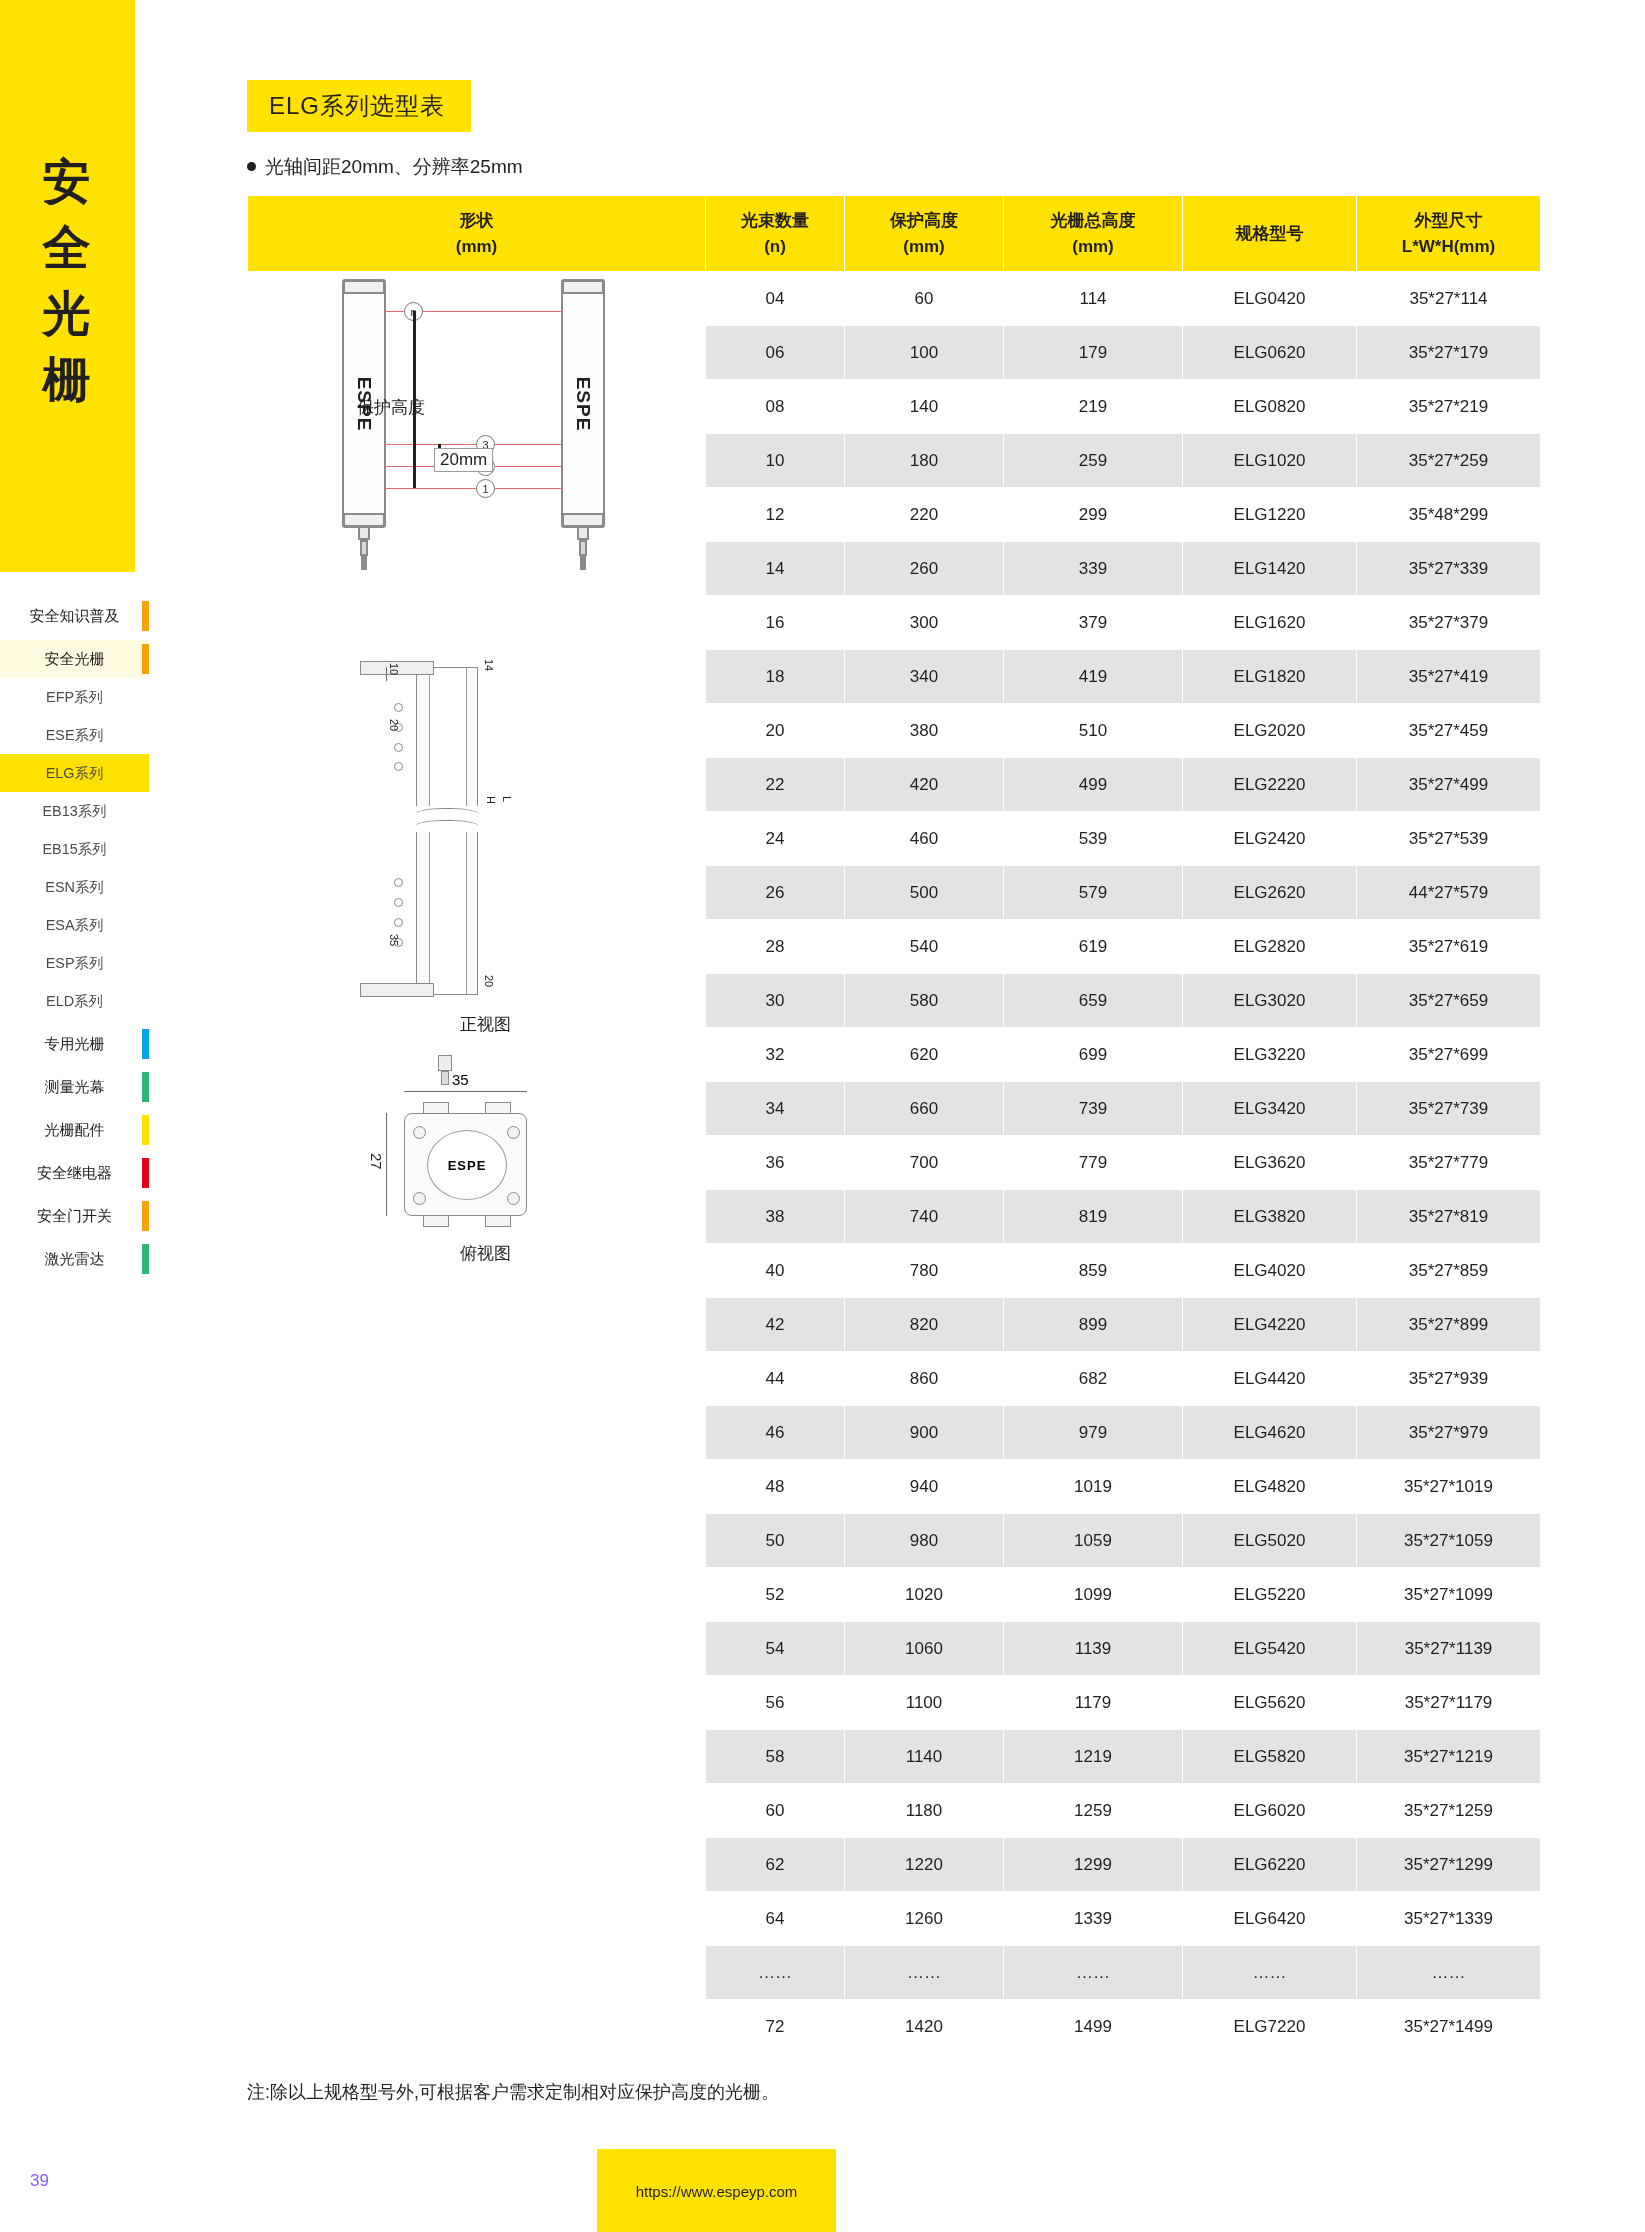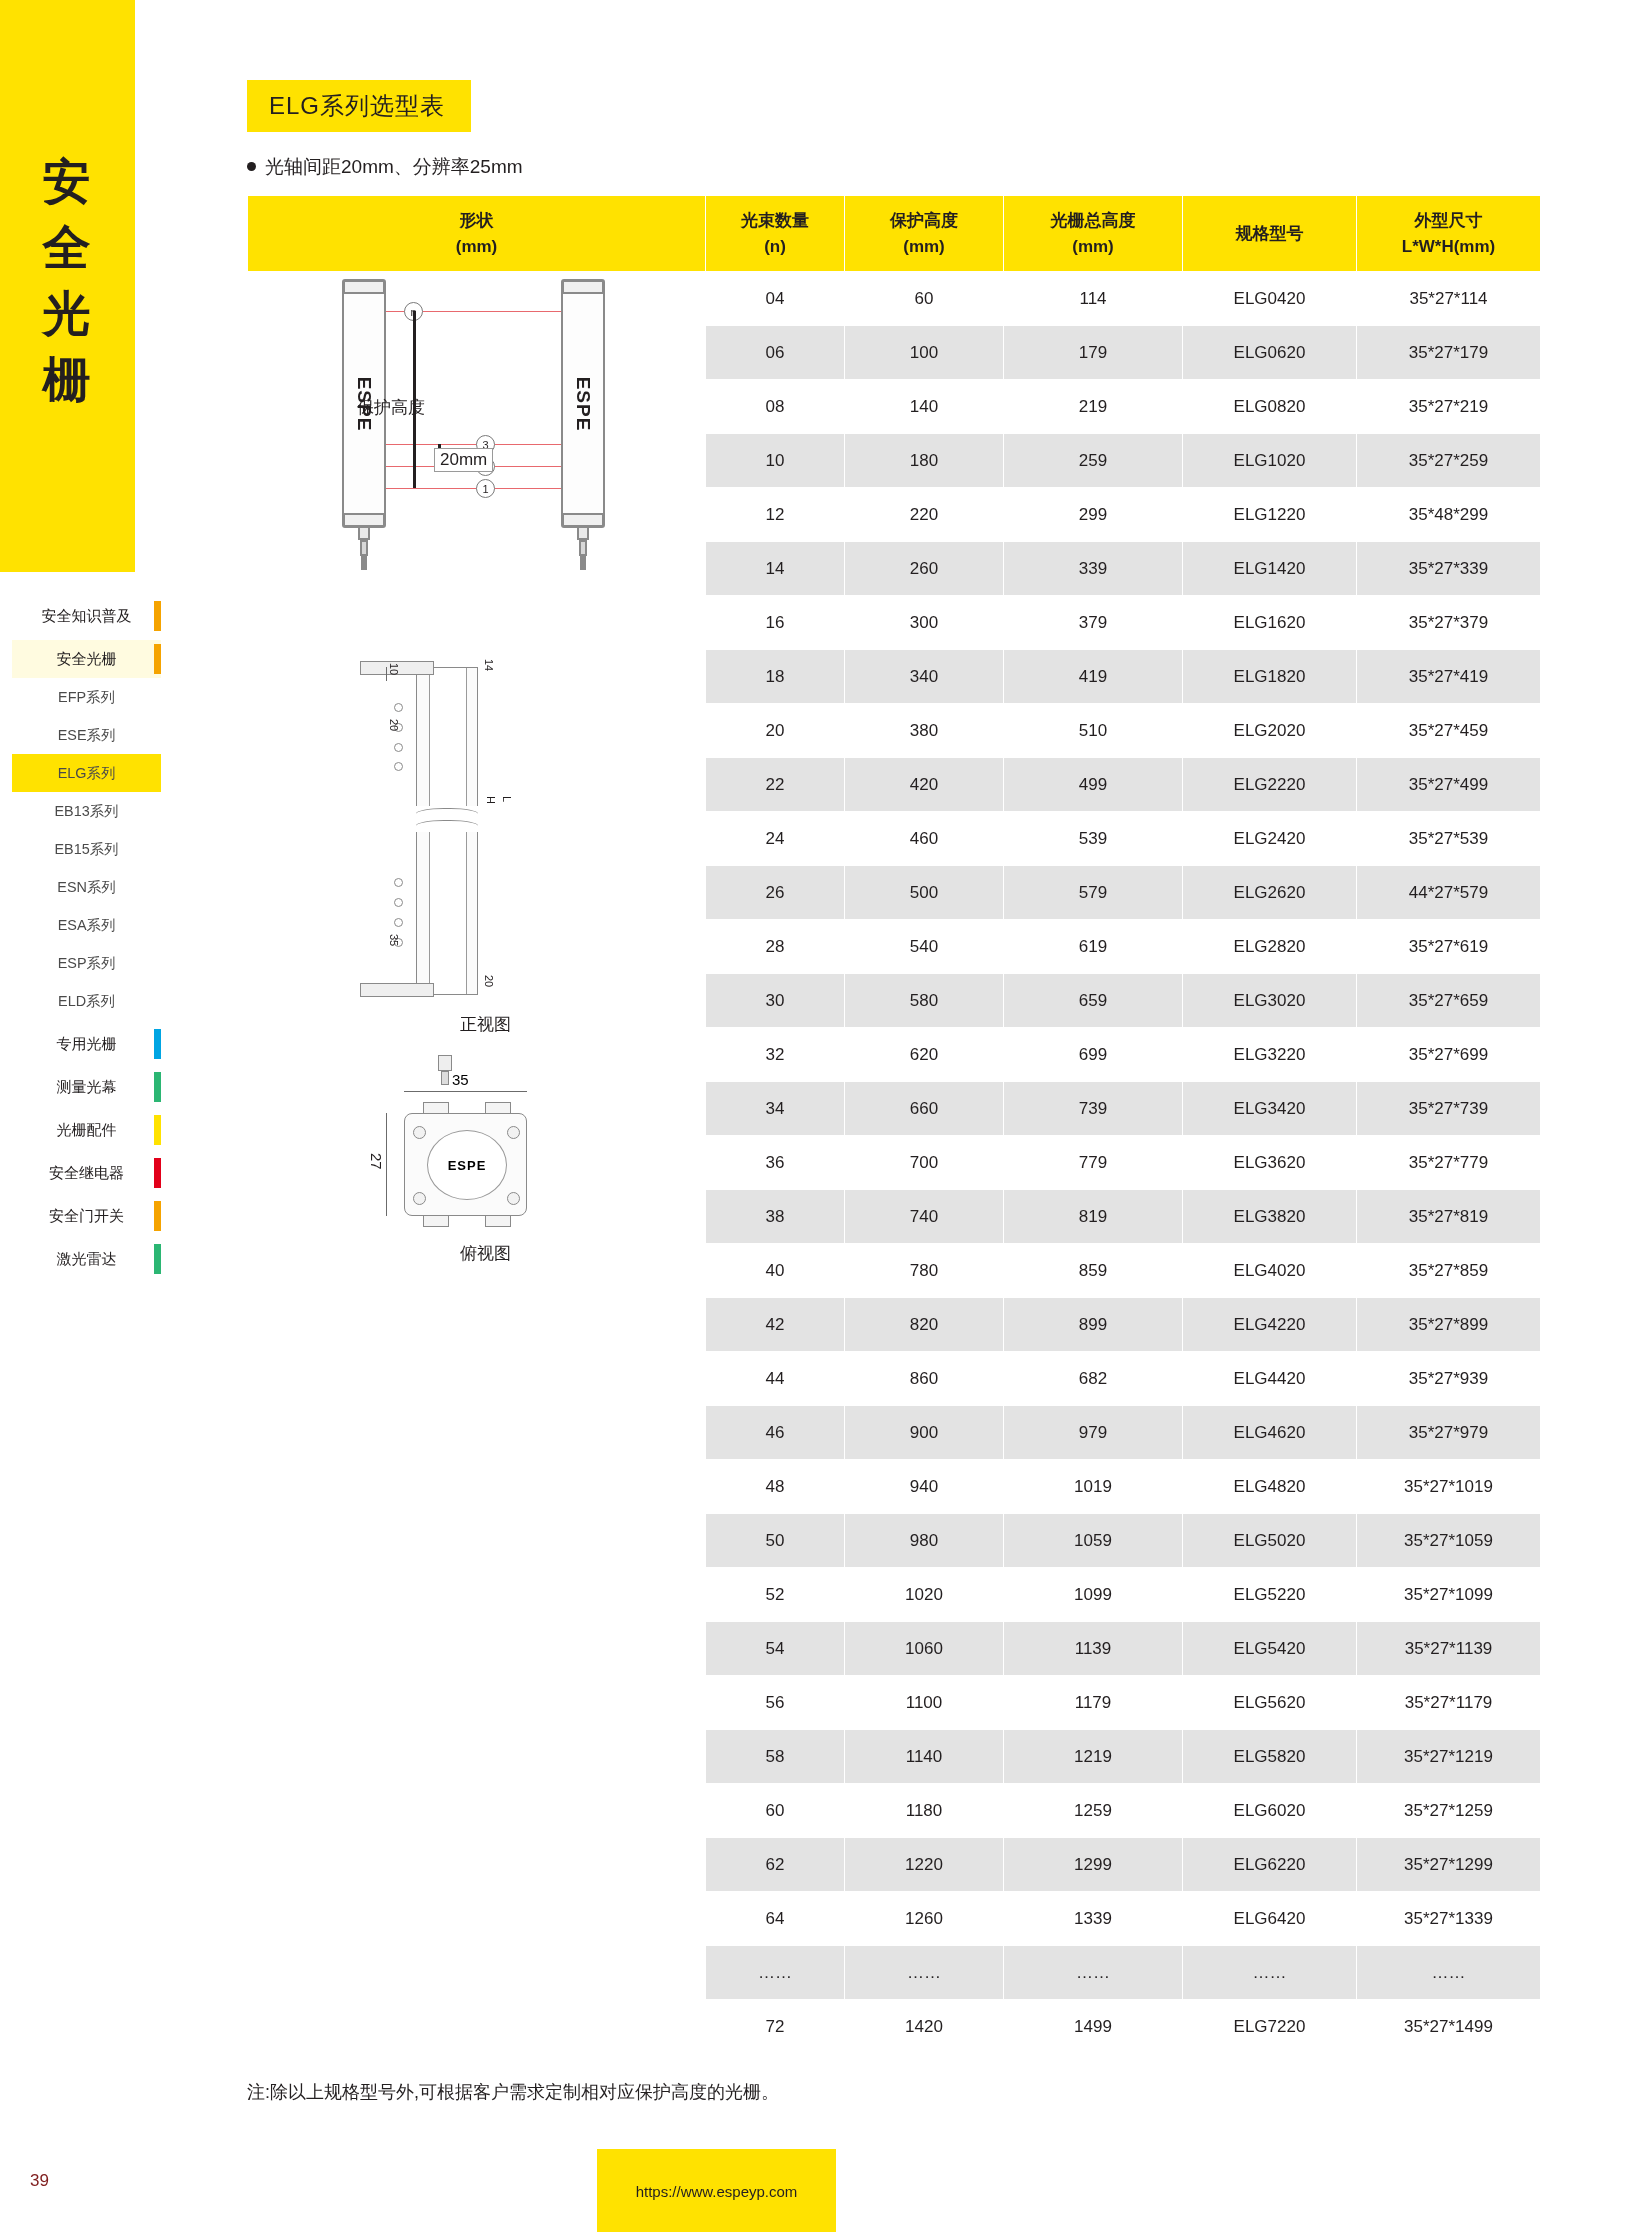--- a/index.html
+++ b/index.html
@@ -19,21 +19,21 @@
     position:absolute; left:0; top:0; width:135px; height:572px;
     background:#FFE200;
   }
   .sidebar-title {
     position:absolute; left:0; top:149px; width:135px;
     text-align:center;
     font-size:48px; font-weight:bold; line-height:66px;
     color:#231f20; letter-spacing:2px;
   }
   .nav {
-    position:absolute; left:0; top:597px; width:149px;margin-left:12px;
+    position:absolute; left:0; top:597px; width:149px;
   }
   .nav-item {
     position:relative;
     height:38px;
     display:flex; align-items:center; justify-content:center;
     font-size:15px; color:#3c3c3c;
     background:#ffffff;
   }
   .nav-item .bar {
     position:absolute; right:0; top:4px; width:7px; height:30px;
@@ -223,21 +223,21 @@
     display:inline-block; width:8px; height:8px; border-radius:50%;
     background:#231f20; margin-right:8px; vertical-align:2px;
   }
   .footnote {
     position:absolute; left:8px; top:2080px;
     font-size:18px; color:#231f20;
   }
   
   .footer-page {
     position:absolute; left:30px; bottom:42px;
-    font-size:17px; color:#7f1d1d;
+    font-size:17px; color:#8b5cf6;
   }
   .footer-url {
     position:absolute; left:597px; bottom:0; width:239px; height:84px;
     background:#FFE200;
     display:flex; align-items:center; justify-content:center;
     font-size:15px; color:#231f20;
   }
 </style>
 </head>
 <body>

